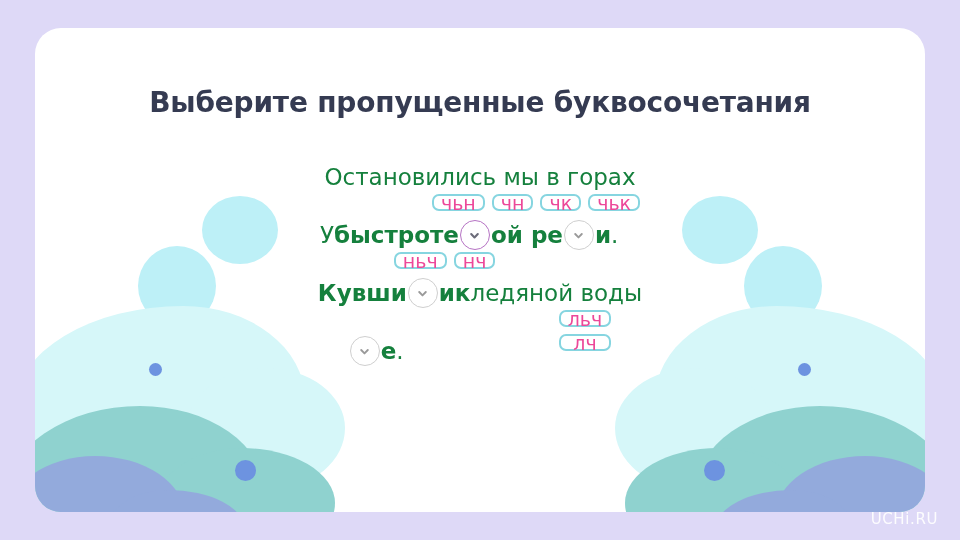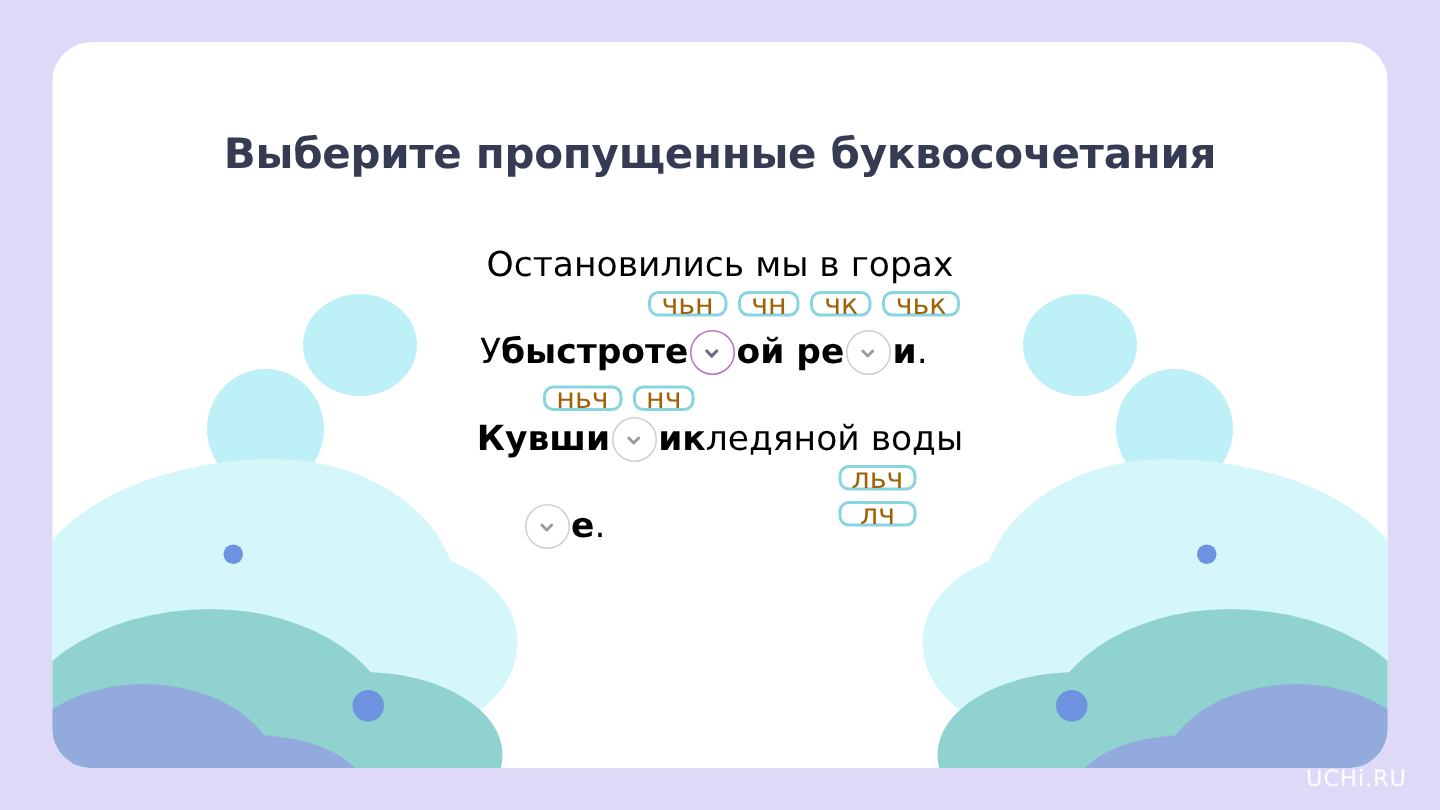--- a/index.html
+++ b/index.html
@@ -101,40 +101,40 @@
   
   #exercise {
     position:absolute; left:0; top:132px; width:100%;
     z-index:5;
     display:flex; flex-direction:column; align-items:center;
   }
   .line-block { position:relative; }
 
   .sentence {
     font-family:"DejaVu Sans", sans-serif;
-    font-size:23px; color:#000000;
+    font-size:23px; color:#15803d;
     white-space:nowrap; line-height:34px;
     display:flex; align-items:center;
   }
   .sentence .bold { font-weight:bold; }
 
   
   .chiprow {
     display:flex; gap:7px; height:27px;
     margin-bottom:-3px;
   }
   .chip {
     border:2px solid #86d5e0;
     background:#ffffff;
     border-radius:7px;
     height:17px;
     padding:0 7px;
     display:flex; align-items:center; justify-content:center;
     font-family:"DejaVu Sans", sans-serif;
-    font-size:19px; color:#a16207;
+    font-size:19px; color:#ec4899;
     cursor:pointer;
   }
 
   
   .dd {
     display:inline-flex; align-items:center; justify-content:center;
     width:30px; height:30px; border-radius:50%;
     border:1.6px solid #cfcfcf;
     background:#ffffff;
     vertical-align:middle;
@@ -215,21 +215,21 @@
                 <svg width="13" height="13" viewBox="0 0 13 13">
                   <path d="M3.2 5 L6.5 8.4 L9.8 5" fill="none" stroke="#9a9a9a" stroke-width="1.9" stroke-linecap="round" stroke-linejoin="round"></path>
                 </svg>
               </span>
             </span>
             <span class="bold">и</span>
             <span class="">.</span>
           </div>
         </div>
         <div class="line-block">
-          <div class="chiprow" style="margin-left: 44px; align-items: center;">
+          <div class="chiprow" style="margin-left: 76px;">
             <div class="chip">ньч</div>
             <div class="chip">нч</div>
           </div>
           <div class="sentence">
             <span class="bold">Кувши</span>
             <span class="dd">
               <span>
                 <svg width="13" height="13" viewBox="0 0 13 13">
                   <path d="M3.2 5 L6.5 8.4 L9.8 5" fill="none" stroke="#9a9a9a" stroke-width="1.9" stroke-linecap="round" stroke-linejoin="round"></path>
                 </svg>

